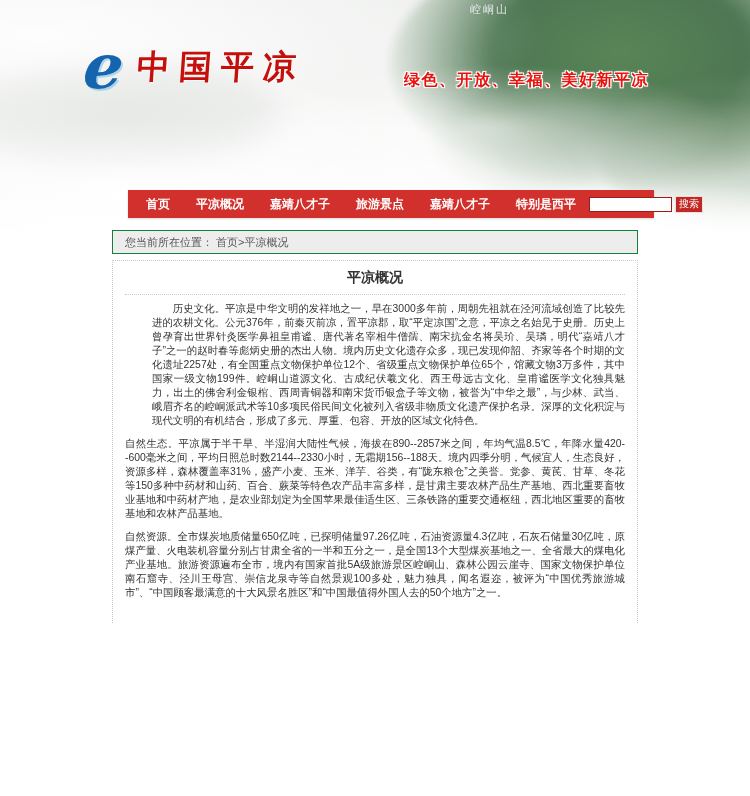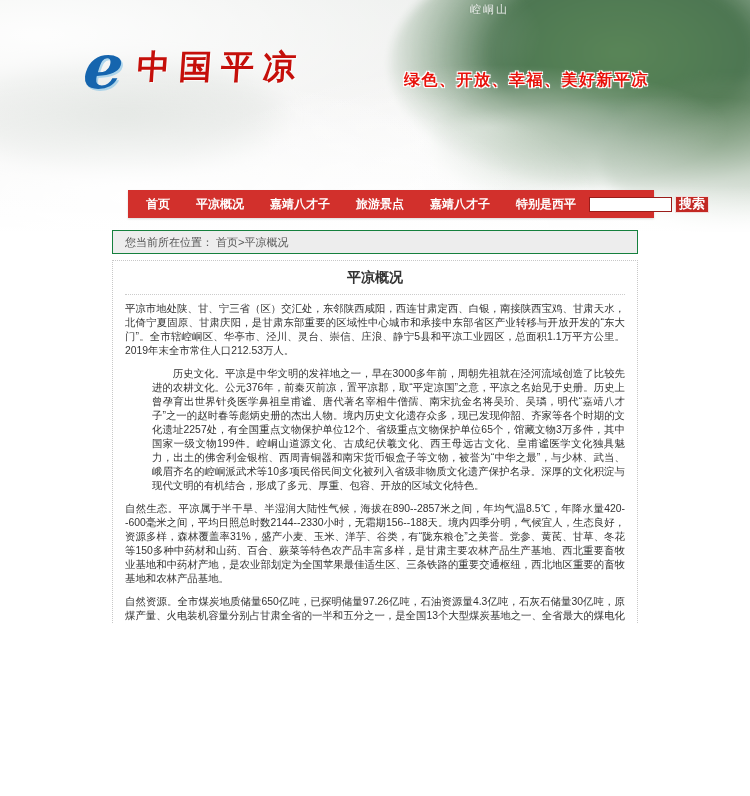--- a/index.html
+++ b/index.html
@@ -46,21 +46,21 @@
   
   .navbar { position:absolute; left:128px; top:190px; width:526px; height:28px; background:#d2302c;
             display:flex; align-items:center; z-index:5; box-shadow:0 1px 2px rgba(0,0,0,.15); }
   .nav-item { color:#fff; font-size:12px; font-weight:bold; text-decoration:none; padding:0 13px;
               line-height:28px; white-space:nowrap; cursor:pointer; }
   .nav-item:first-child { padding-left:18px; }
   .nav-spacer { flex:1; }
   .search-input { width:83px; height:15px; border:1px solid #9b1d1a; background:#fff; font-size:10px;
                   padding:0 3px; outline:none; }
   .search-btn { margin:0 7px 0 3px; height:17px; background:#c22823; border:1px solid #f2dcdc; color:#fff;
-                font-size:13px; line-height:14px; padding:0 3px; cursor:pointer; white-space:nowrap;font-weight:bold; }
+                font-size:10px; line-height:14px; padding:0 3px; cursor:pointer; white-space:nowrap; }
 
   
   .breadcrumb { position:absolute; left:112px; top:230px; width:526px; height:24px; background:#ededed;
                 border:1px solid #15803d; font-size:11px; color:#555; line-height:22px; padding-left:12px; }
   .breadcrumb .crumb-link { color:#555; cursor:pointer; text-decoration:none; }
 
   
   .content { position:absolute; left:112px; top:260px; width:526px; height:475px;
              border:1px dotted #c8c8c8; background:#fff; padding:8px 12px 6px; overflow:hidden; }
   .article-title { text-align:center; font-size:14px; font-weight:bold; color:#333;
@@ -107,21 +107,20 @@
   </div>
 
   <div class="breadcrumb">
     <span>您当前所在位置：</span>
     <a class="crumb-link">首页&gt;平凉概况</a>
   </div>
 
   <div class="content">
     <div class="article-title">平凉概况</div>
     <div class="paras">
-      <p>平凉市地处陕、甘、宁三省（区）交汇处，东邻陕西咸阳，西连甘肃定西、白银，南接陕西宝鸡、甘肃天水，北倚宁夏固原、甘肃庆阳，是甘肃东部重要的区域性中心城市和承接中东部省区产业转移与开放开发的“东大门”。全市辖崆峒区、华亭市、泾川、灵台、崇信、庄浪、静宁5县和平凉工业园区，总面积1.1万平方公里。2019年末全市常住人口212.53万人。</p>
       <p class="indent">历史文化。平凉是中华文明的发祥地之一，早在3000多年前，周朝先祖就在泾河流域创造了比较先进的农耕文化。公元376年，前秦灭前凉，置平凉郡，取“平定凉国”之意，平凉之名始见于史册。历史上曾孕育出世界针灸医学鼻祖皇甫谧、唐代著名宰相牛僧孺、南宋抗金名将吴玠、吴璘，明代“嘉靖八才子”之一的赵时春等彪炳史册的杰出人物。境内历史文化遗存众多，现已发现仰韶、齐家等各个时期的文化遗址2257处，有全国重点文物保护单位12个、省级重点文物保护单位65个，馆藏文物3万多件，其中国家一级文物199件。崆峒山道源文化、古成纪伏羲文化、西王母远古文化、皇甫谧医学文化独具魅力，出土的佛舍利金银棺、西周青铜器和南宋货币银盒子等文物，被誉为“中华之最”，与少林、武当、峨眉齐名的崆峒派武术等10多项民俗民间文化被列入省级非物质文化遗产保护名录。深厚的文化积淀与现代文明的有机结合，形成了多元、厚重、包容、开放的区域文化特色。</p>
       <p>自然生态。平凉属于半干旱、半湿润大陆性气候，海拔在890--2857米之间，年均气温8.5℃，年降水量420--600毫米之间，平均日照总时数2144--2330小时，无霜期156--188天。境内四季分明，气候宜人，生态良好，资源多样，森林覆盖率31%，盛产小麦、玉米、洋芋、谷类，有“陇东粮仓”之美誉。党参、黄芪、甘草、冬花等150多种中药材和山药、百合、蕨菜等特色农产品丰富多样，是甘肃主要农林产品生产基地、西北重要畜牧业基地和中药材产地，是农业部划定为全国苹果最佳适生区、三条铁路的重要交通枢纽，西北地区重要的畜牧基地和农林产品基地。</p>
       <p>自然资源。全市煤炭地质储量650亿吨，已探明储量97.26亿吨，石油资源量4.3亿吨，石灰石储量30亿吨，原煤产量、火电装机容量分别占甘肃全省的一半和五分之一，是全国13个大型煤炭基地之一、全省最大的煤电化产业基地。旅游资源遍布全市，境内有国家首批5A级旅游景区崆峒山、森林公园云崖寺、国家文物保护单位南石窟寺、泾川王母宫、崇信龙泉寺等自然景观100多处，魅力独具，闻名遐迩，被评为“中国优秀旅游城市”、“中国顾客最满意的十大风景名胜区”和“中国最值得外国人去的50个地方”之一。</p>
 
     </div>
   </div>
 
   <div class="footer-line"></div>
   <div class="footer">
     <span>中国平凉欢迎您  平凉版权所有</span>

